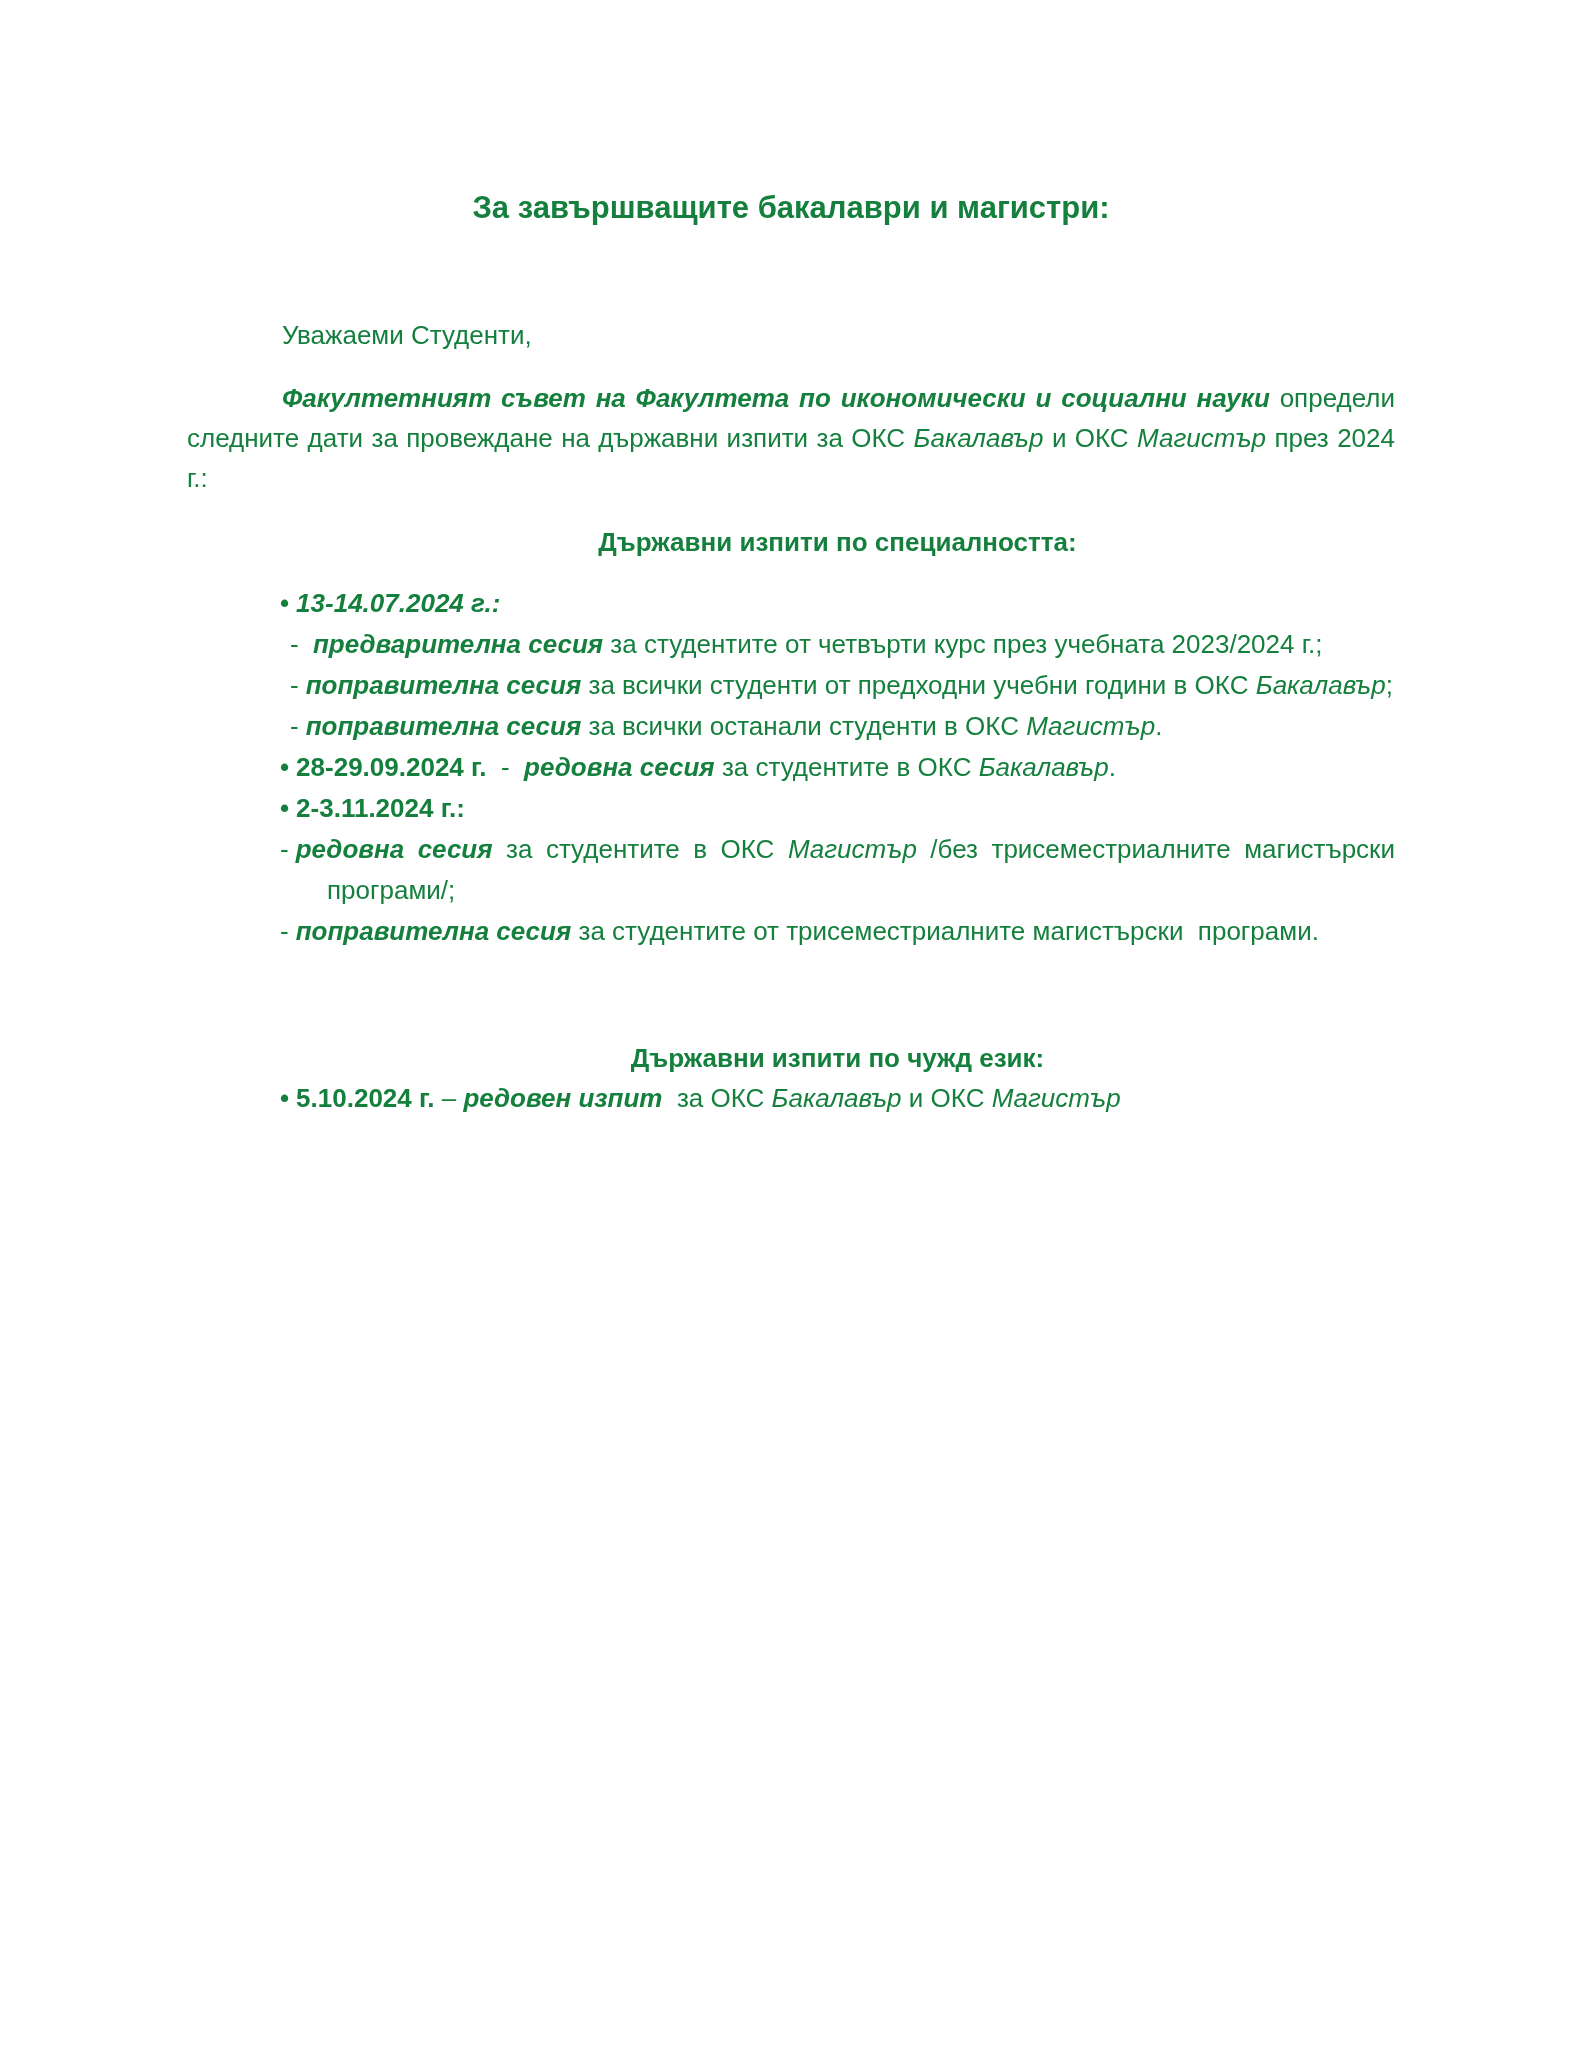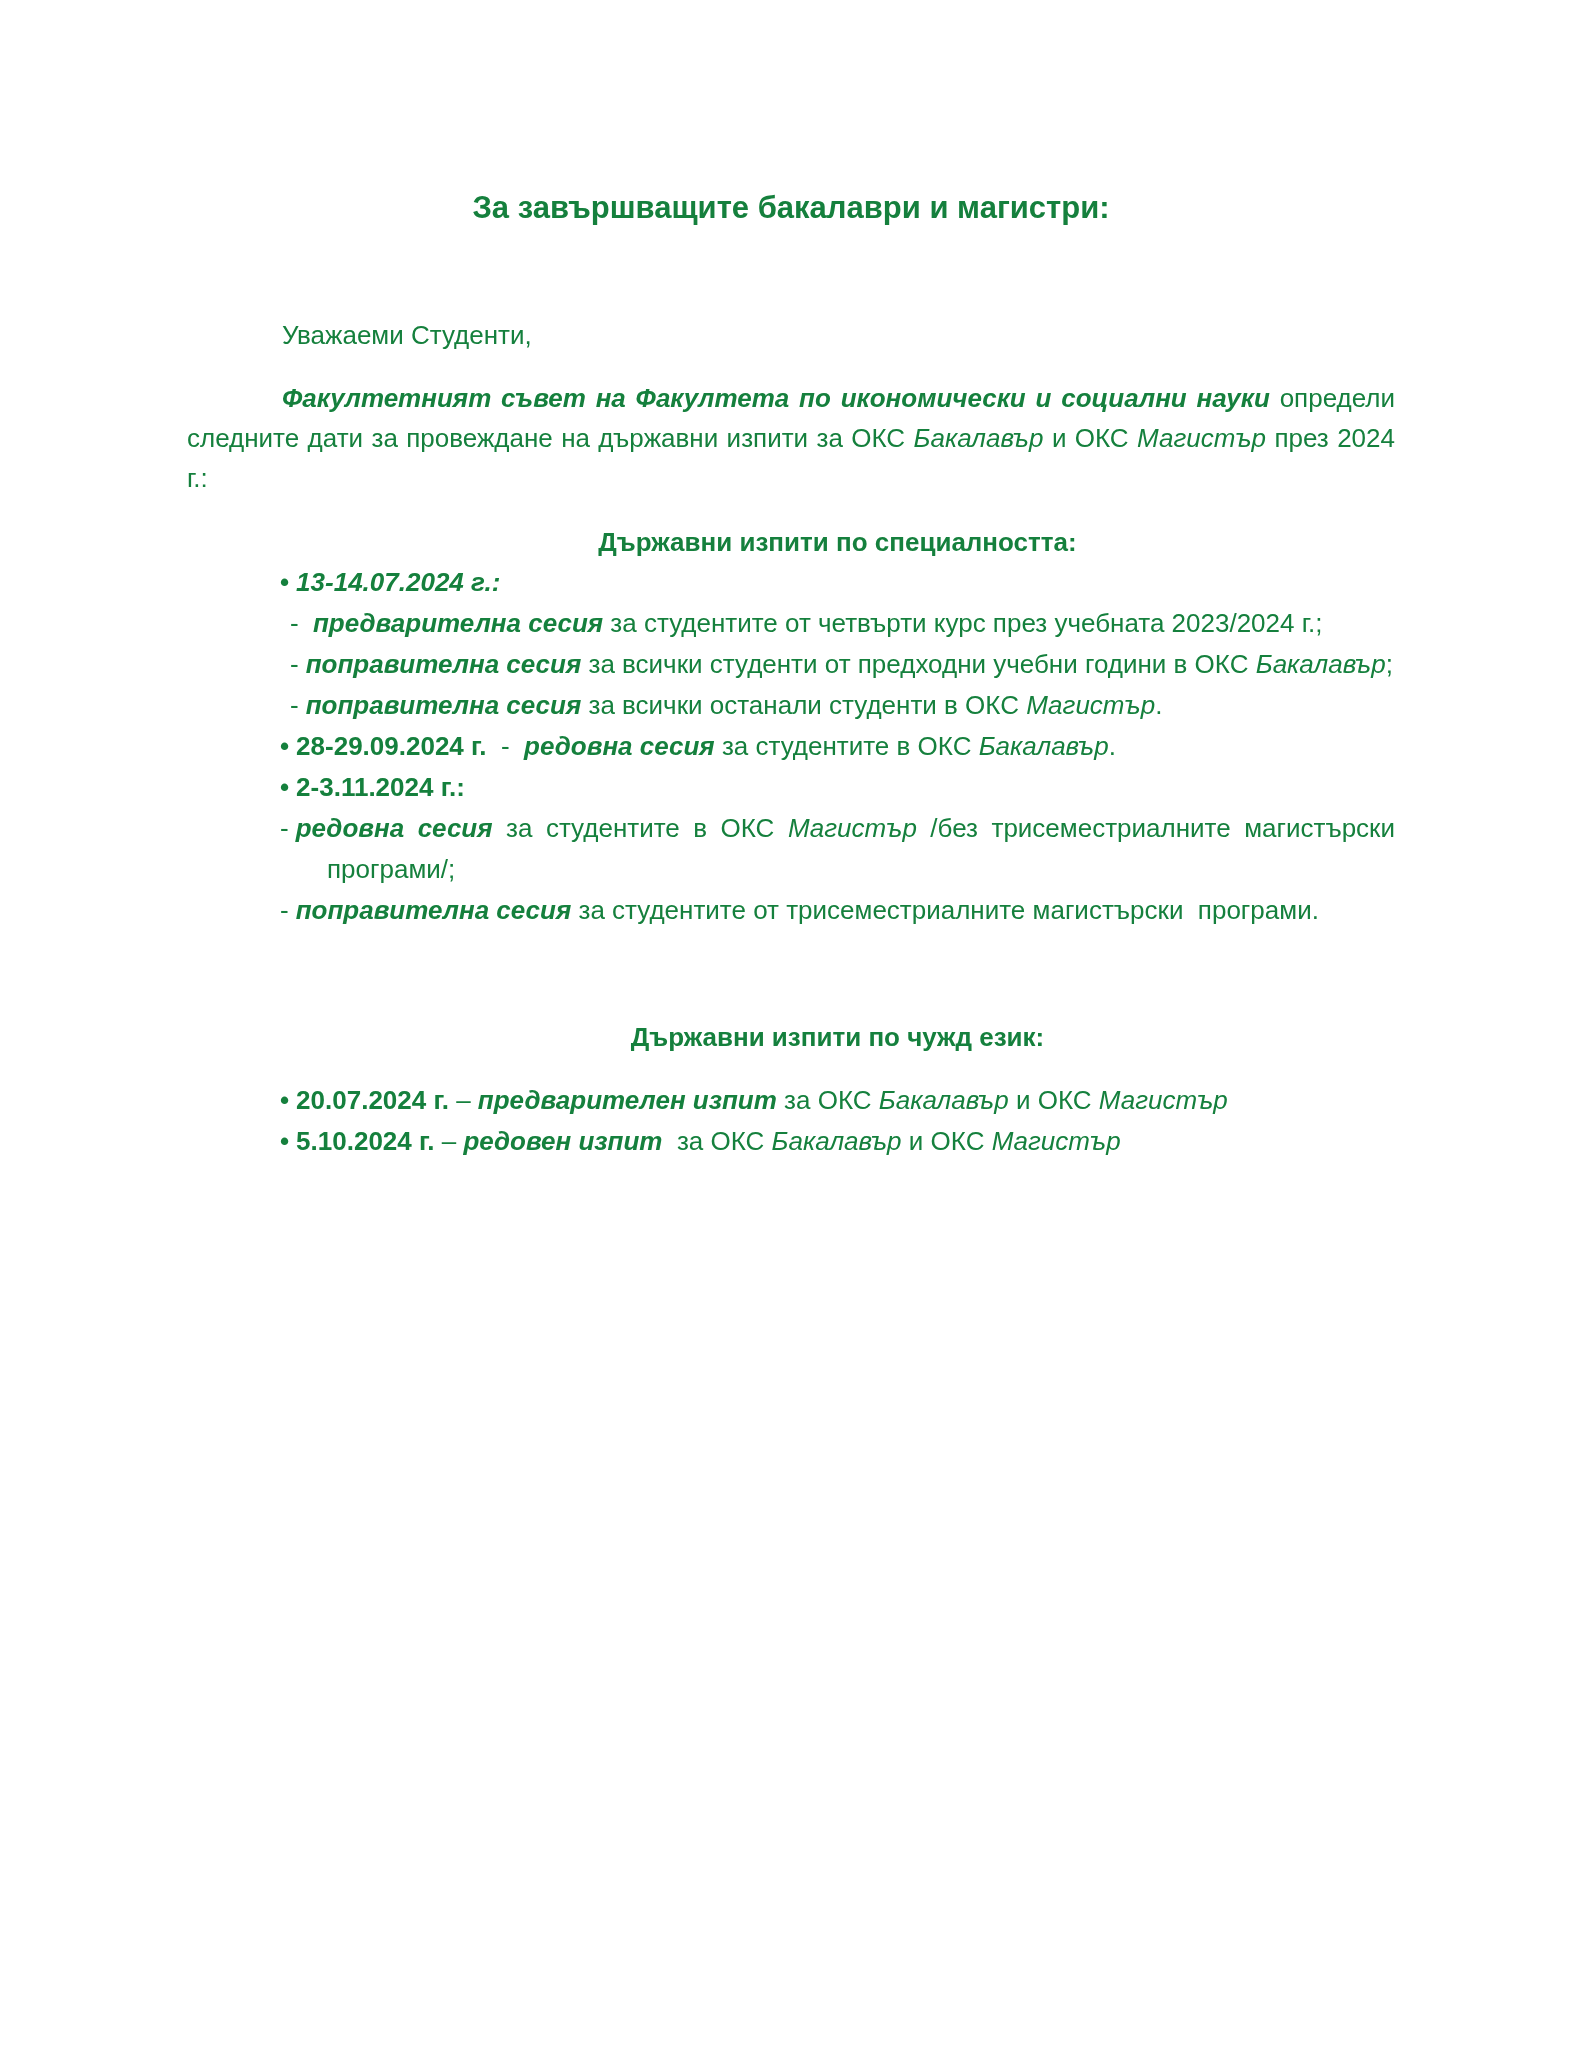--- a/index.html
+++ b/index.html
@@ -29,21 +29,21 @@
     line-height: 44px;
     font-weight: bold;
     text-align: center;
   }
   .greeting   { margin-top: 85px; text-indent: 95px; }
   .intro      { margin-top: 23px; text-indent: 95px; text-align: justify; }
   .heading    { margin-top: 24px; font-weight: bold; text-indent: 93px; text-align: center; }
   .heading2   { margin-top: 86px; }
   .li         { line-height: 41px; text-align: justify; }
   .bullet-item{ padding-left: 93px; }
-  .first-bullet { }
+  .first-bullet { margin-top: 21px; }
   .dash1      { padding-left: 141px; text-indent: -38px; }
   .dash2      { padding-left: 140px; text-indent: -47px; }
   .first-lang-bullet { margin-top: 23px; }
   .closing    { margin-top: 45px; text-indent: 95px; text-align: justify; }
   .b  { font-weight: bold; }
   .i  { font-style: italic; }
   .bi { font-weight: bold; font-style: italic; }
   .marker { display: inline-block; text-indent: 0; }
   .bullet-marker { margin-right: 7px; font-weight: bold; }
   .dash-marker   { margin-right: 7px; }
@@ -73,18 +73,17 @@
   <p class="para li bullet-item"><span class="marker bullet-marker">•</span><span class="b">28-29.09.2024 г.</span><span>  -  </span><span class="bi">редовна сесия</span><span> за студентите в ОКС </span><span class="i">Бакалавър</span><span>.</span></p>
 
   <p class="para li bullet-item"><span class="marker bullet-marker">•</span><span class="b">2-3.11.2024 г.:</span></p>
 
   <p class="para li dash2"><span class="marker dash-marker">-</span><span class="bi">редовна сесия</span><span> за студентите в ОКС </span><span class="i">Магистър</span><span> /без трисеместриалните магистърски програми/;</span></p>
 
   <p class="para li dash2"><span class="marker dash-marker">-</span><span class="bi">поправителна сесия</span><span> за студентите от трисеместриалните магистърски  програми.</span></p>
 
   <p class="para heading heading2">Държавни изпити по чужд език:</p>
 
-  <p class="para li bullet-item first-lang-bullet"><span class="marker bullet-marker">•</span><span class="b">20.07.2024 г.</span><span> – </span><span class="bi">предварителен изпит</span><span> за ОКС </span><span class="i">Бакалавър</span><span> и ОКС </span><span class="i">Магистър</span></p>
 
   <p class="para li bullet-item"><span class="marker bullet-marker">•</span><span class="b">5.10.2024 г.</span><span> – </span><span class="bi">редовен изпит</span><span>  за ОКС </span><span class="i">Бакалавър</span><span> и ОКС </span><span class="i">Магистър</span></p>
 
 
 </div>
 
 </body></html>

